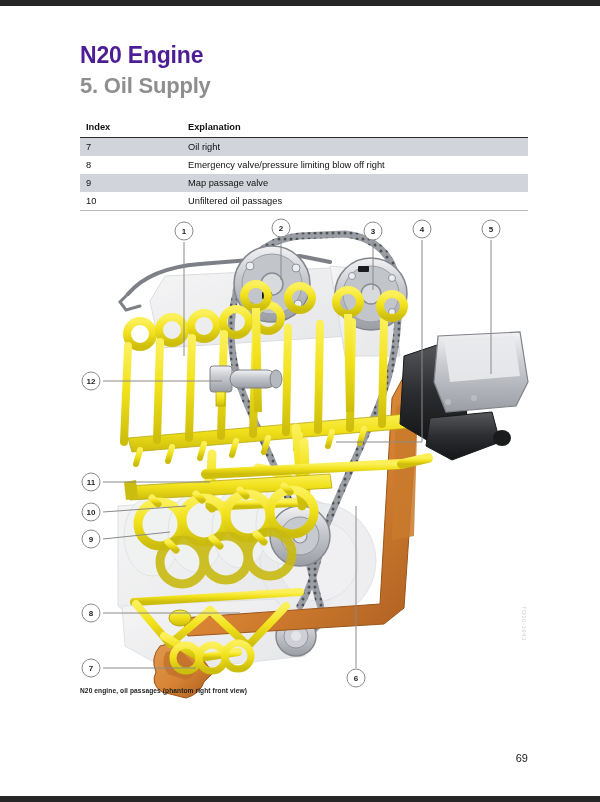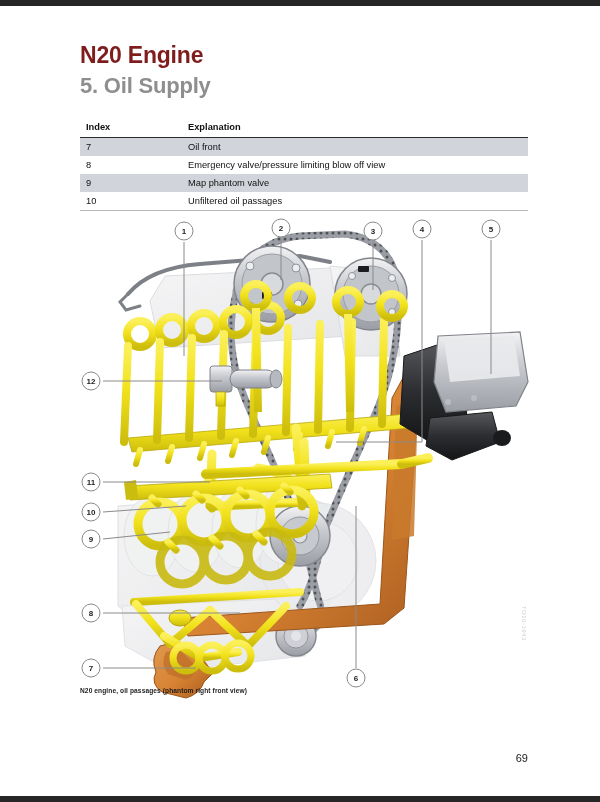--- a/index.html
+++ b/index.html
@@ -35,21 +35,21 @@
     background: #fff;
   }
 
   
   .doc-title {
     position: absolute;
     left: 80px;
     top: 36px;
     font-size: 23px;
     font-weight: bold;
-    color: #7f1d1d;
+    color: #4c1d95;
     letter-spacing: -0.2px;
   }
   .doc-subtitle {
     position: absolute;
     left: 80px;
     top: 67px;
     font-size: 22px;
     font-weight: bold;
     color: #8e8e8e;
     letter-spacing: -0.2px;
@@ -136,29 +136,29 @@
   <table class="legend-table">
     <thead>
       <tr>
         <th class="col-index">Index</th>
         <th>Explanation</th>
       </tr>
     </thead>
     <tbody>
       <tr class="alt">
         <td>7</td>
-        <td>Oil front</td>
+        <td>Oil right</td>
       </tr>
       <tr class="plain">
         <td>8</td>
-        <td>Emergency valve/pressure limiting blow off view</td>
+        <td>Emergency valve/pressure limiting blow off right</td>
       </tr>
       <tr class="alt">
         <td>9</td>
-        <td>Map phantom valve</td>
+        <td>Map passage valve</td>
       </tr>
       <tr class="plain last">
         <td>10</td>
         <td>Unfiltered oil passages</td>
       </tr>
     </tbody>
   </table>
 
   <div class="figure">
     <svg width="600" height="500" viewBox="0 0 600 500">

